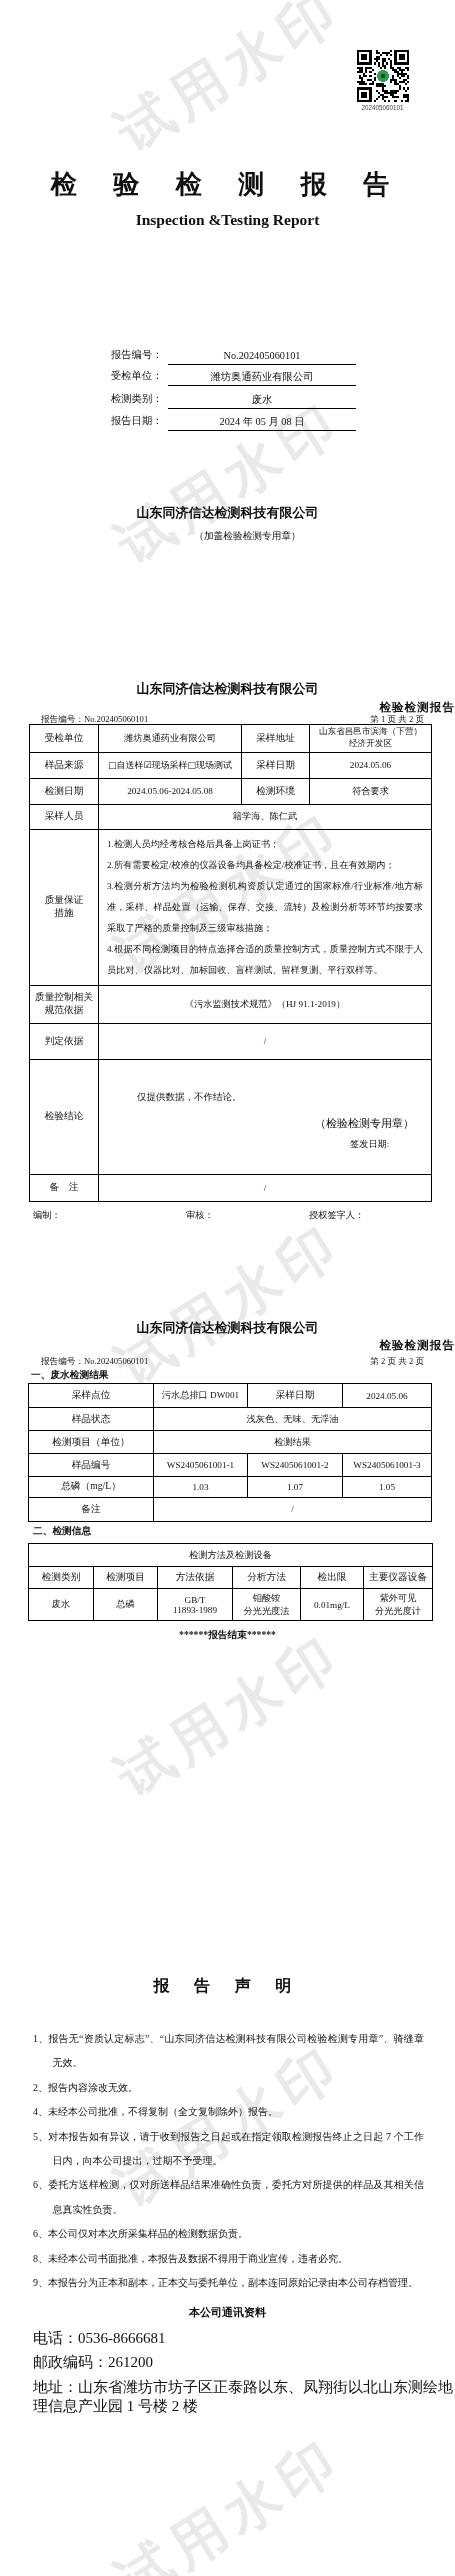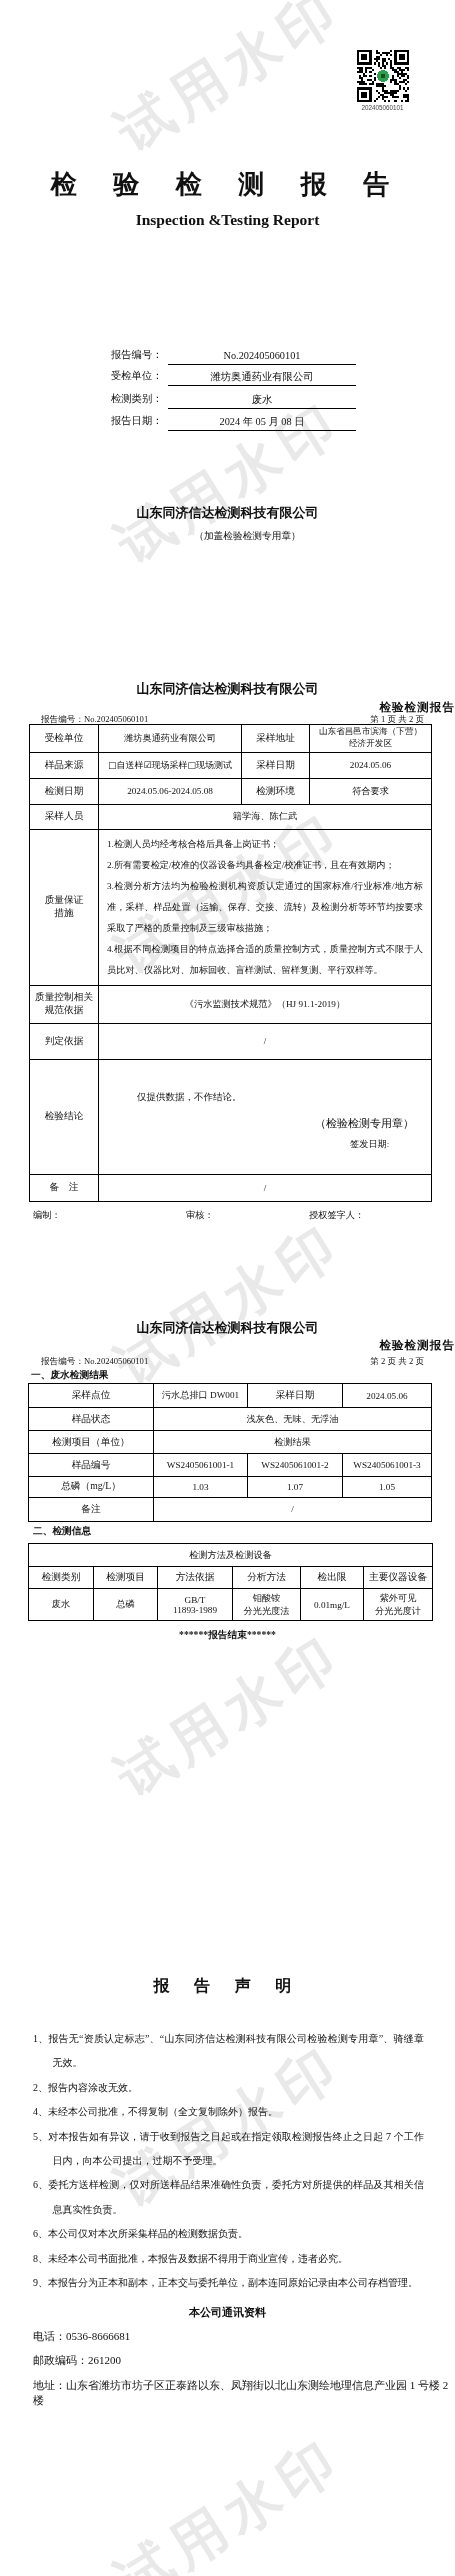--- a/index.html
+++ b/index.html
@@ -34,21 +34,21 @@
   .qa-item{font-size:9.2px;line-height:21px;text-align:justify;}
   .rel{position:relative;}
   .sig{position:absolute;font-size:9.2px;}
   .sec-head{font-size:9.7px;font-weight:bold;}
   .endmark{font-size:9.7px;font-weight:bold;}
   
   .st-title{font-size:16px;font-weight:bold;letter-spacing:10.3px;}
   .st-list{position:absolute;left:33px;top:2027px;width:391px;}
   .st-item{font-size:10px;line-height:24.4px;text-align:justify;
            padding-left:19.5px;text-indent:-19.5px;}
-  .contact{position:absolute;left:33px;font-size:11px;}
+  .contact{position:absolute;left:33px;font-size:15px;}
 </style>
 </head>
 <body>
 
 <div class="doc">
 
   <div class="wm" style="left:69px;top:34px;">试用水印</div>
   <div class="wm" style="left:69px;top:446px;">试用水印</div>
   <div class="wm" style="left:69px;top:857px;">试用水印</div>
   <div class="wm" style="left:69px;top:1268px;">试用水印</div>

